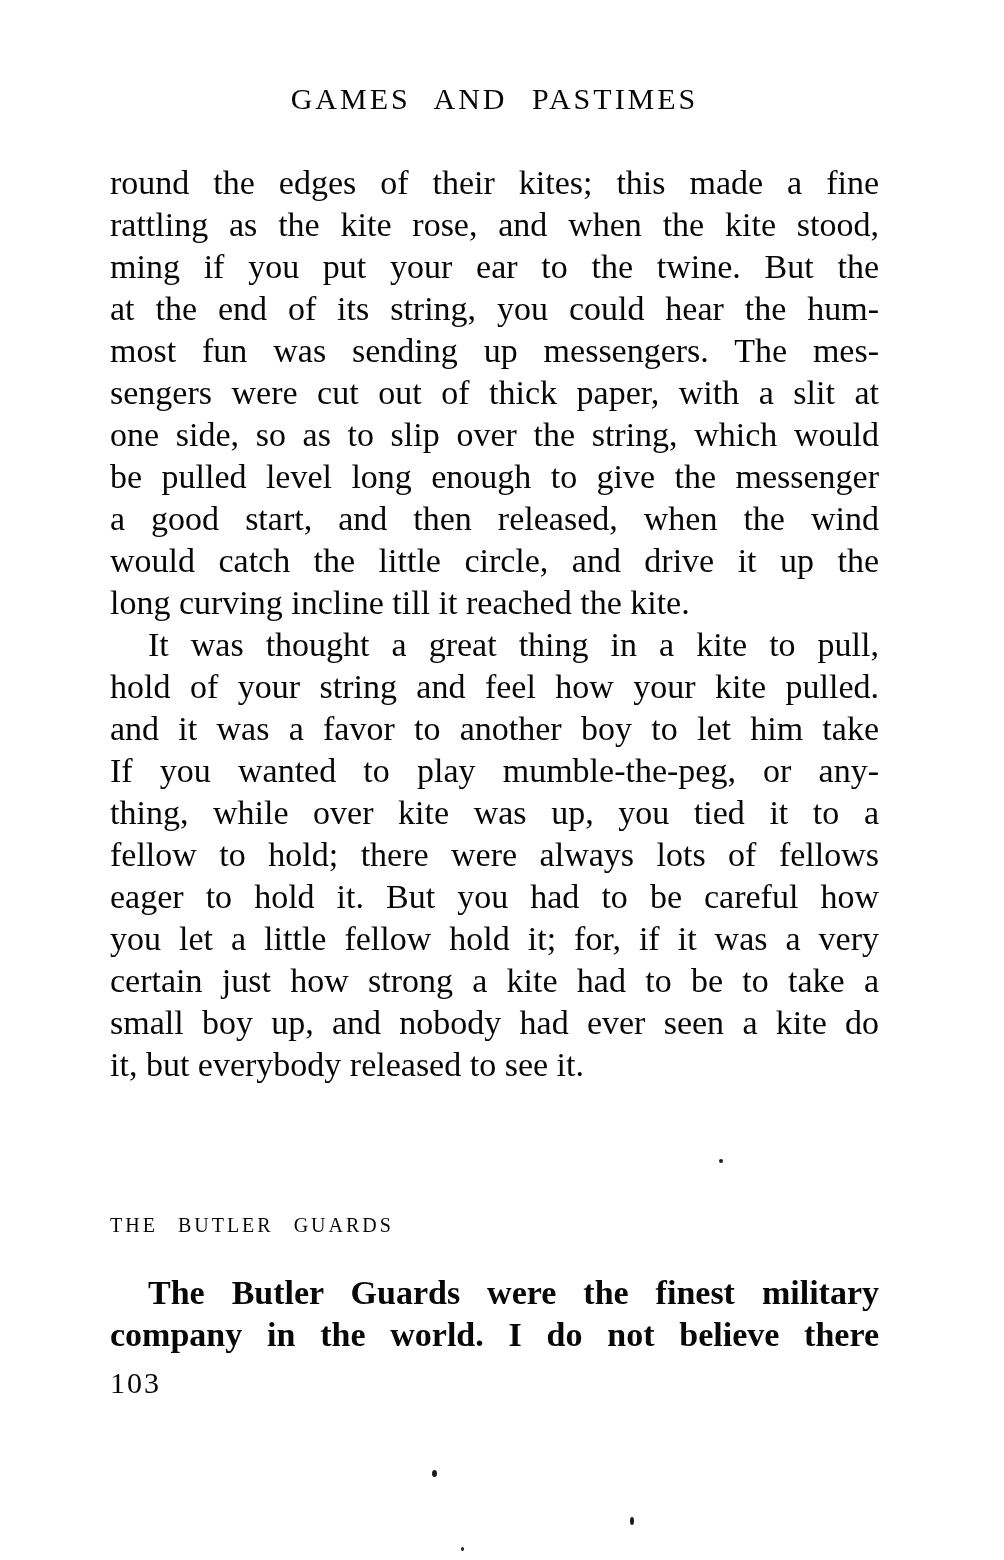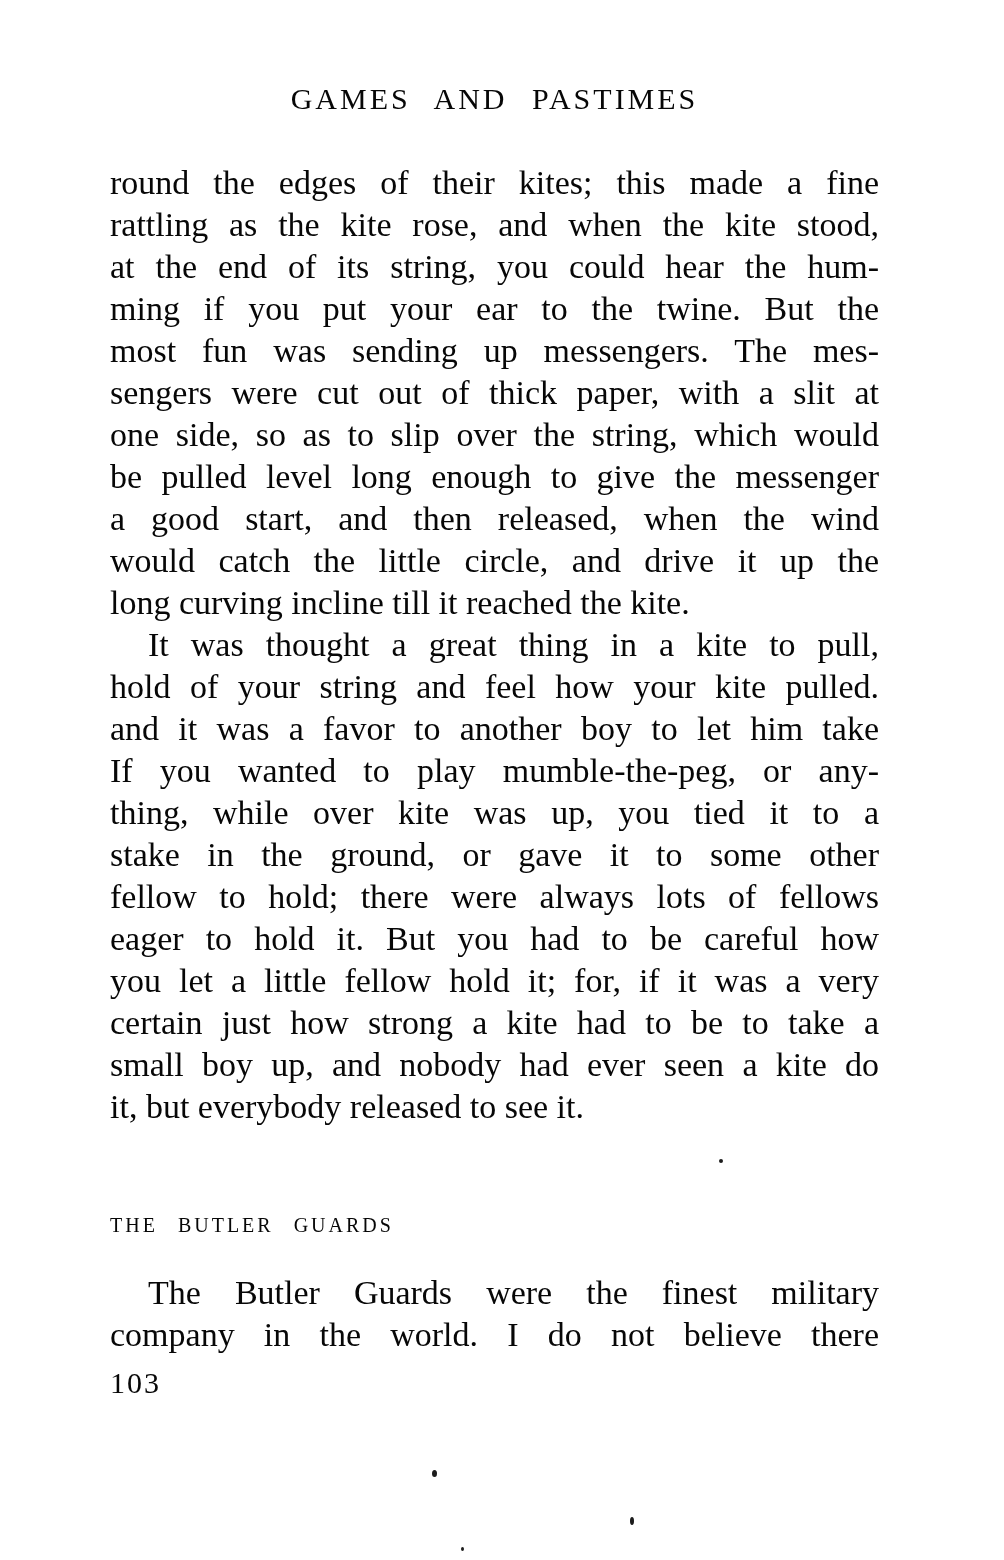--- a/index.html
+++ b/index.html
@@ -37,20 +37,21 @@
     font-size: 34px;
     line-height: 42px;
   }
   .section-body {
     position: absolute;
     top: 1272px;
     left: 76px;
     width: 769px;
     font-size: 34px;
     line-height: 42px;
+    font-weight: bold;
   }
   .line {
     height: 42px;
     text-align: justify;
     text-align-last: justify;
   }
   .line.last {
     text-align-last: left;
   }
   .line.indent {
@@ -91,35 +92,34 @@
 </head>
 <body>
 
 <div class="page">
 
   <div class="running-header">GAMES AND PASTIMES</div>
 
   <div class="body-text">
       <div class="line">round the edges of their kites; this made a fine</div>
       <div class="line">rattling as the kite rose, and when the kite stood,</div>
+      <div class="line">ming if you put your ear to the twine. But the</div>
       <div class="line">at the end of its string, you could hear the hum-</div>
-      <div class="line">ming if you put your ear to the twine. But the</div>
       <div class="line">most fun was sending up messengers. The mes-</div>
       <div class="line">sengers were cut out of thick paper, with a slit at</div>
       <div class="line">one side, so as to slip over the string, which would</div>
       <div class="line">be pulled level long enough to give the messenger</div>
       <div class="line">a good start, and then released, when the wind</div>
       <div class="line">would catch the little circle, and drive it up the</div>
       <div class="line last">long curving incline till it reached the kite.</div>
       <div class="line indent">It was thought a great thing in a kite to pull,</div>
       <div class="line">hold of your string and feel how your kite pulled.</div>
       <div class="line">and it was a favor to another boy to let him take</div>
       <div class="line">If you wanted to play mumble-the-peg, or any-</div>
       <div class="line">thing, while over kite was up, you tied it to a</div>
-      <div class="line">stake in the ground, or gave it to some other</div>
       <div class="line">fellow to hold; there were always lots of fellows</div>
       <div class="line">eager to hold it. But you had to be careful how</div>
       <div class="line">you let a little fellow hold it; for, if it was a very</div>
       <div class="line">certain just how strong a kite had to be to take a</div>
       <div class="line">small boy up, and nobody had ever seen a kite do</div>
       <div class="line last">it, but everybody released to see it.</div>
     </div>
 
   <div class="section-heading">THE BUTLER GUARDS</div>
 

